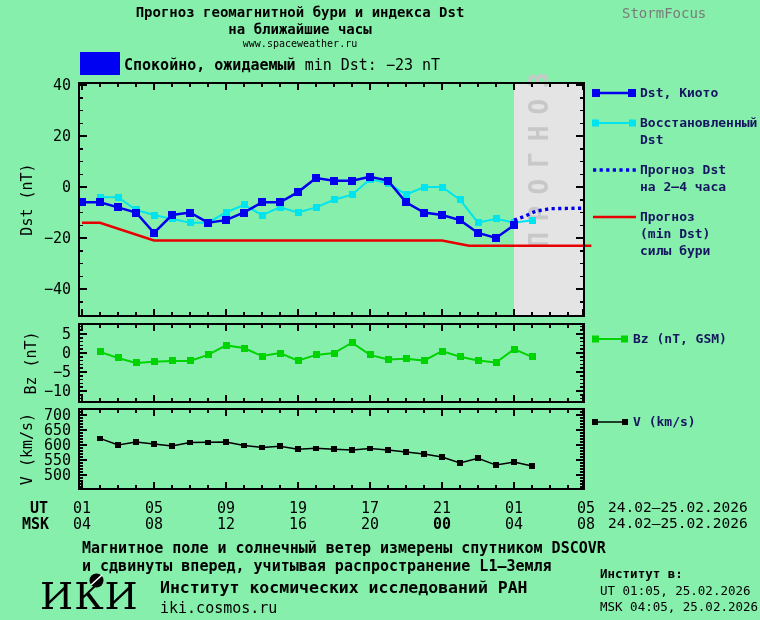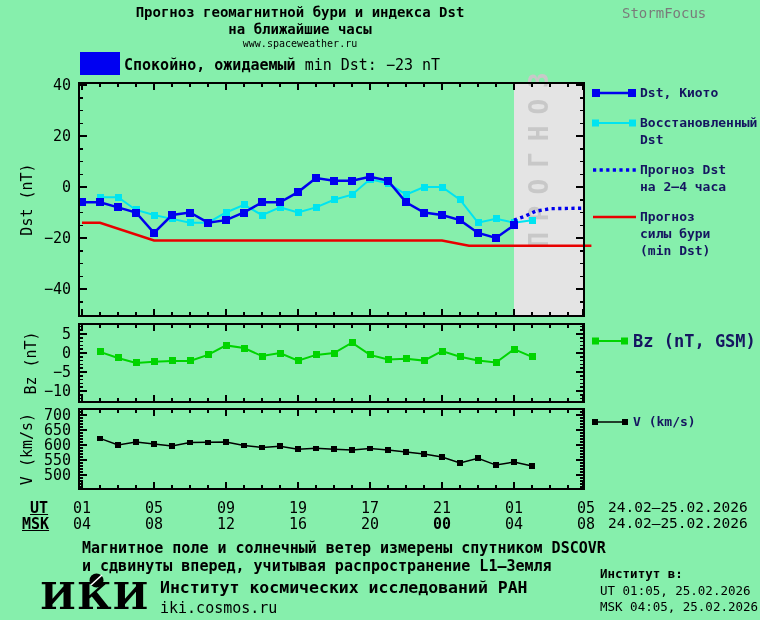--- a/index.html
+++ b/index.html
@@ -13,28 +13,28 @@
   .urltxt{left:70px;top:38px;width:460px;font-size:10px;}
   .brand{left:622px;top:5px;width:130px;font-size:14px;color:#7a7a7a;}
   .swatch{left:80px;top:52px;width:40px;height:23px;}
   .status{left:124px;top:56px;font-size:15px;white-space:nowrap;}
   svg.panel{position:absolute;overflow:visible;}
   .legend-dst{left:592px;top:84px;width:168px;font-size:13px;font-weight:bold;color:#151560;line-height:17px;}
   .lg-item{margin-bottom:13px;}
   .lg-row{display:flex;align-items:center;gap:4px;}
   .lg-cont{margin-left:48px;}
   .lg-sm{flex:0 0 auto;}
-  .legend-bz{left:592px;top:331px;font-size:17px;font-weight:bold;color:#151560;display:flex;align-items:center;gap:5px;}
+  .legend-bz{left:592px;top:331px;font-size:13px;font-weight:bold;color:#151560;display:flex;align-items:center;gap:5px;}
   .legend-v{left:592px;top:414px;font-size:13px;font-weight:bold;color:#151560;display:flex;align-items:center;gap:5px;}
-  .axisrowlbl{font-size:15px;font-weight:bold;text-decoration:underline;}
+  .axisrowlbl{font-size:15px;font-weight:bold;}
   .hourlbl{font-size:15px;width:28px;text-align:center;display:inline-block;}
   .datelbl{font-size:14.5px;white-space:nowrap;}
   .note{left:82px;font-size:15px;font-weight:bold;white-space:nowrap;}
   .logo{left:40px;top:577px;width:120px;height:40px;font-family:"DejaVu Serif",serif;
-        font-weight:bold;font-size:38px;letter-spacing:1px;line-height:38px;}
+        font-weight:normal;font-size:38px;letter-spacing:1px;line-height:38px;}
   .inst{left:160px;top:578px;font-size:16.5px;font-weight:bold;white-space:nowrap;}
   .site{left:160px;top:599px;font-size:15px;}
   .updated{left:600px;top:566px;font-size:12.5px;line-height:16.5px;white-space:nowrap;}
 </style>
 </head>
 <body>
 
 <div id="page">
 
   <div class="abs title1 ctr">Прогноз геомагнитной бури и индекса Dst</div>
@@ -513,22 +513,22 @@
       </div>
       <div class="lg-cont">на 2–4 часа</div>
     </div>
     <div class="lg-item">
       <div class="lg-row">
         <svg class="lg-sm" id="lg-red" width="44" height="10">
           <line x1="1" y1="5" x2="44" y2="5" stroke-width="2.5" stroke="#e80000"></line>
         </svg>
         <span>Прогноз</span>
       </div>
+      <div class="lg-cont">(min Dst)</div>
       <div class="lg-cont">силы бури</div>
-      <div class="lg-cont">(min Dst)</div>
     </div>
   </div>
 
   <div class="abs legend-bz">
     <svg class="lg-sm" id="lg-bz" width="36" height="10">
       <line x1="3" y1="5" x2="33" y2="5" stroke-width="2" stroke="#00d400"></line>
       <rect x="0" y="1.5" width="7" height="7" fill="#00d400"></rect>
         <rect x="29" y="1.5" width="7" height="7" fill="#00d400"></rect>
     </svg>
     <span>Bz (nT, GSM)</span>

